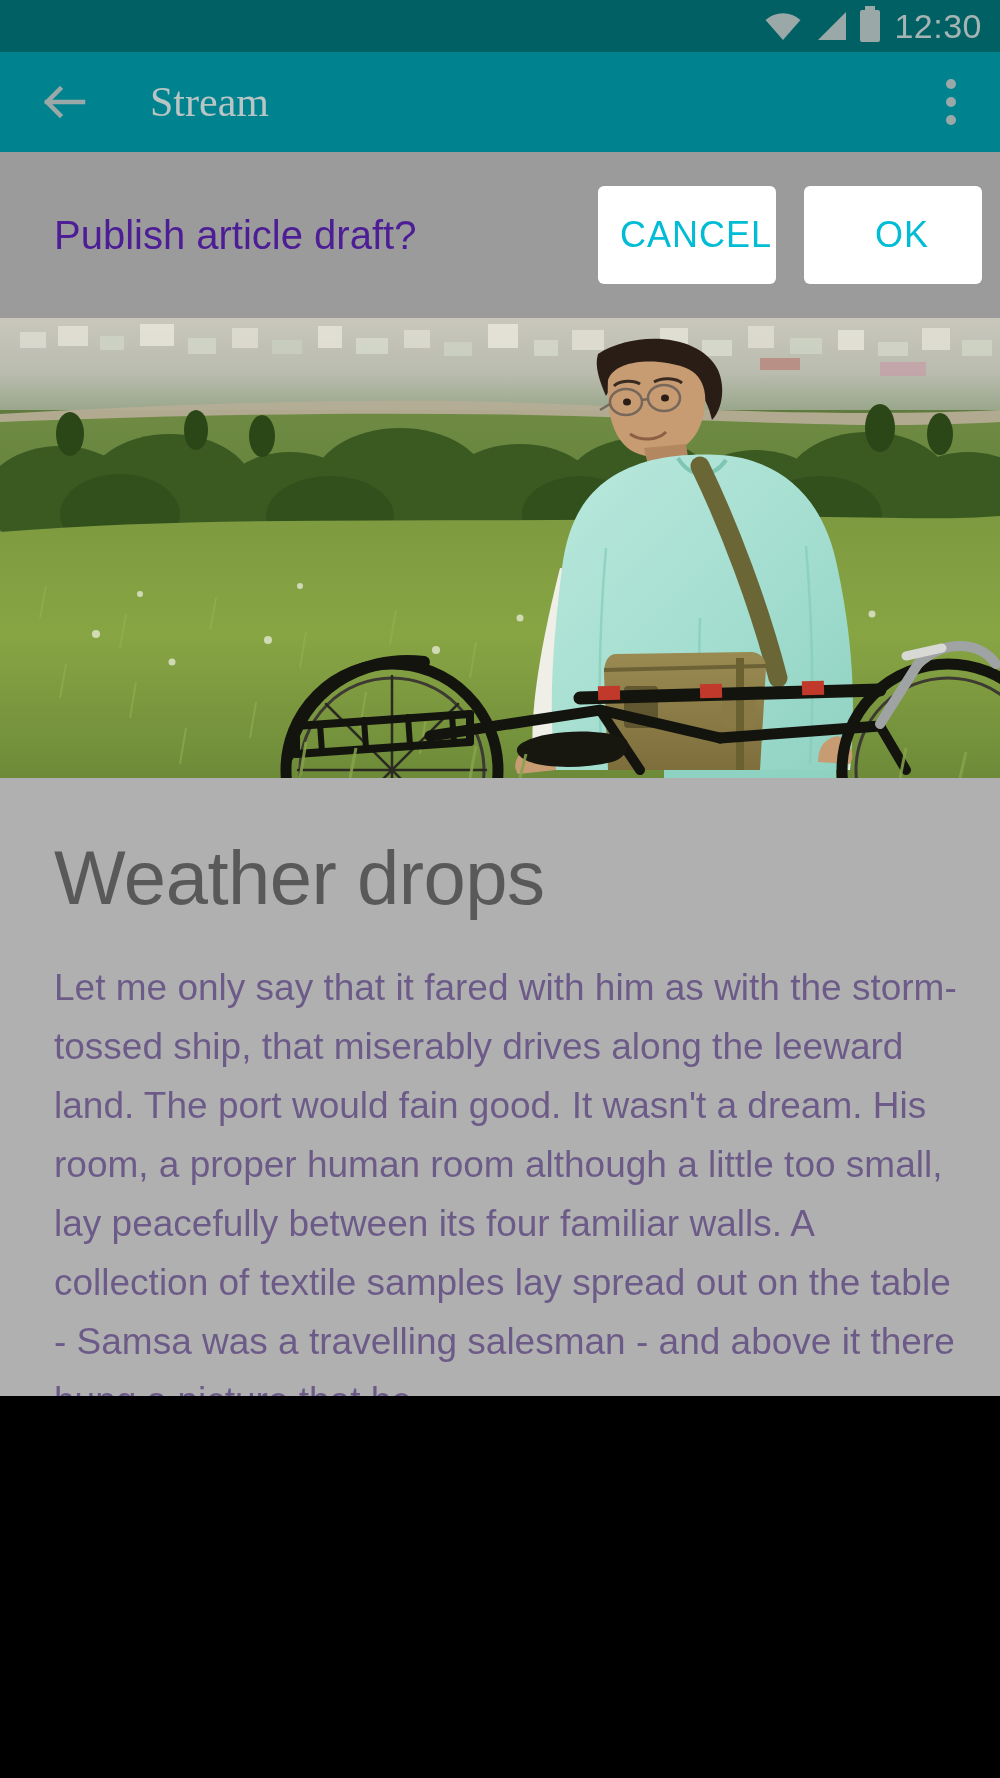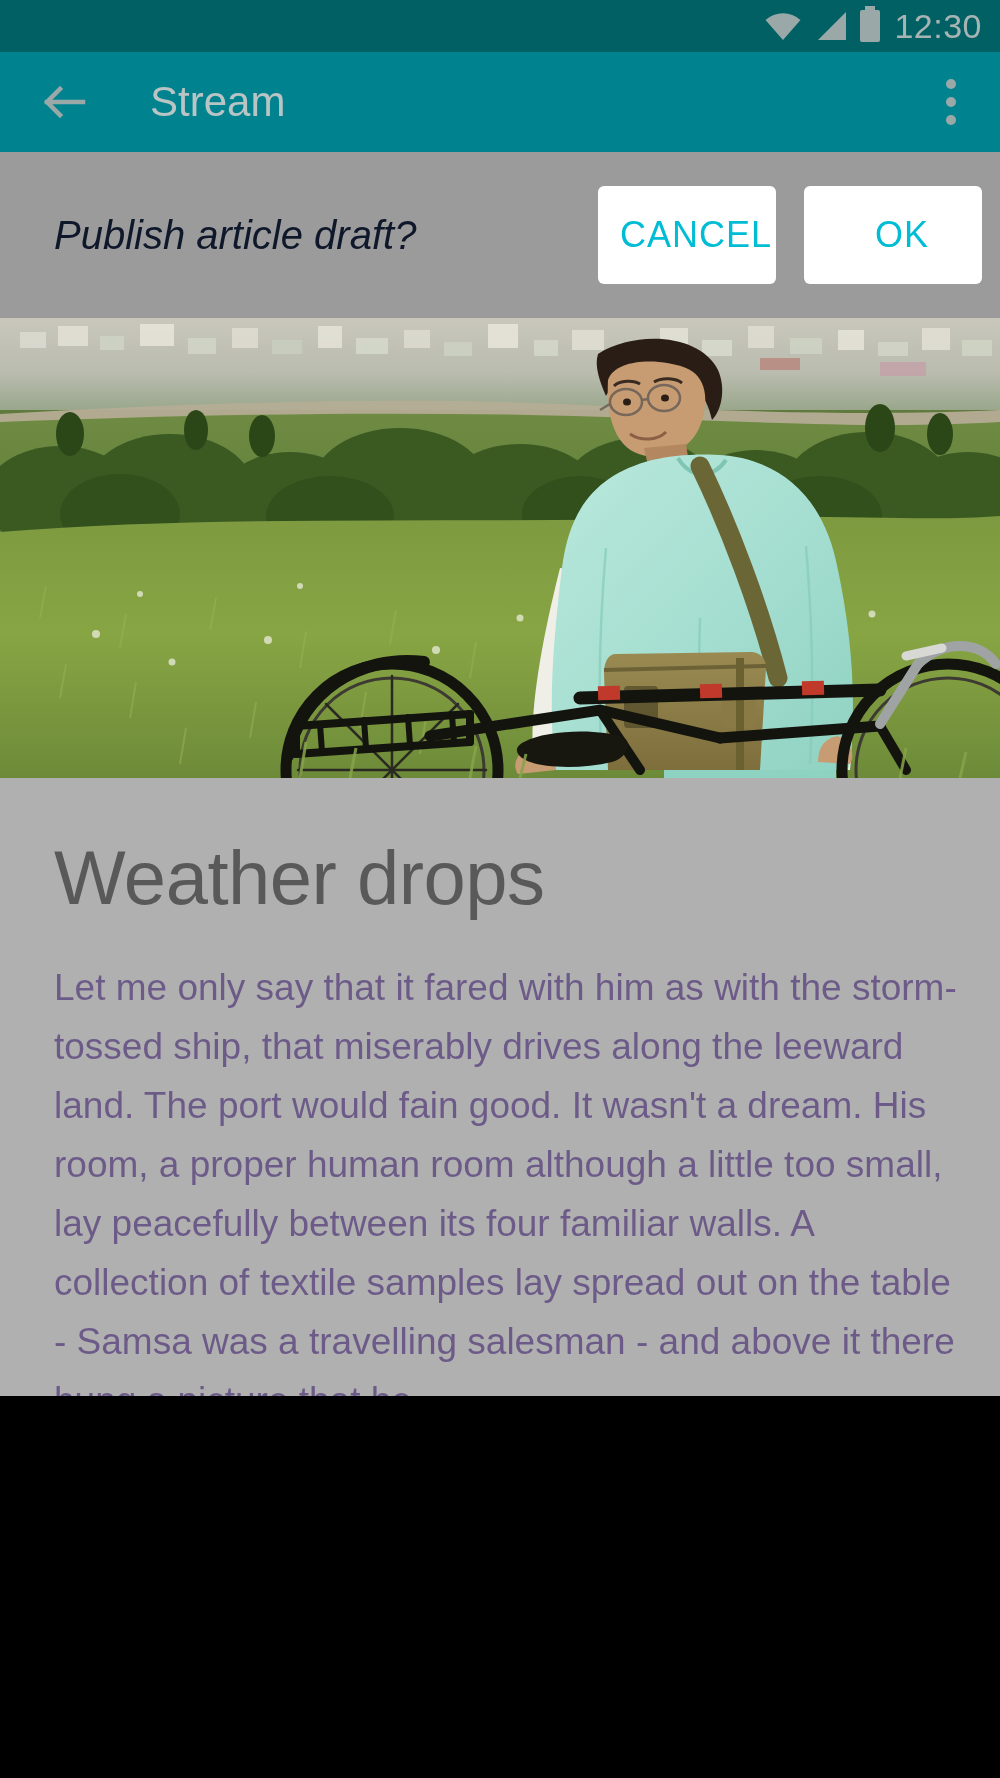--- a/index.html
+++ b/index.html
@@ -68,20 +68,21 @@
   }
 
   
   #toolbar {
     position: absolute;
     left: 0; top: 52px;
     width: 1000px; height: 100px;
     background: #00838f;
     display: flex;
     align-items: center;
+    font-family: Liberation Serif, serif;
   }
   #back-arrow {
     width: 44px; height: 44px;
     margin-left: 42px;
     flex: none;
   }
   #toolbar-title {
     color: #b9c4c4;
     font-size: 42px;
     margin-left: 64px;
@@ -168,25 +169,24 @@
     left: 0; top: 152px;
     width: 1000px; height: 166px;
     background: #9b9b9b;
     display: flex;
     align-items: center;
     box-sizing: border-box;
     padding: 0 18px 0 54px;
   }
   #dialog-message {
     flex: 1;
-    color: #0f172a;
+    color: #4c1d95;
     font-size: 40px;
     line-height: 1.1;
     white-space: nowrap;
-    font-style: italic;
   }
   .dialog-btn {
     background: #ffffff;
     border: none;
     border-radius: 6px;
     color: #00bcd4;
     font-family: "Liberation Sans", sans-serif;
     font-size: 36px;
     letter-spacing: 1px;
     height: 98px;

